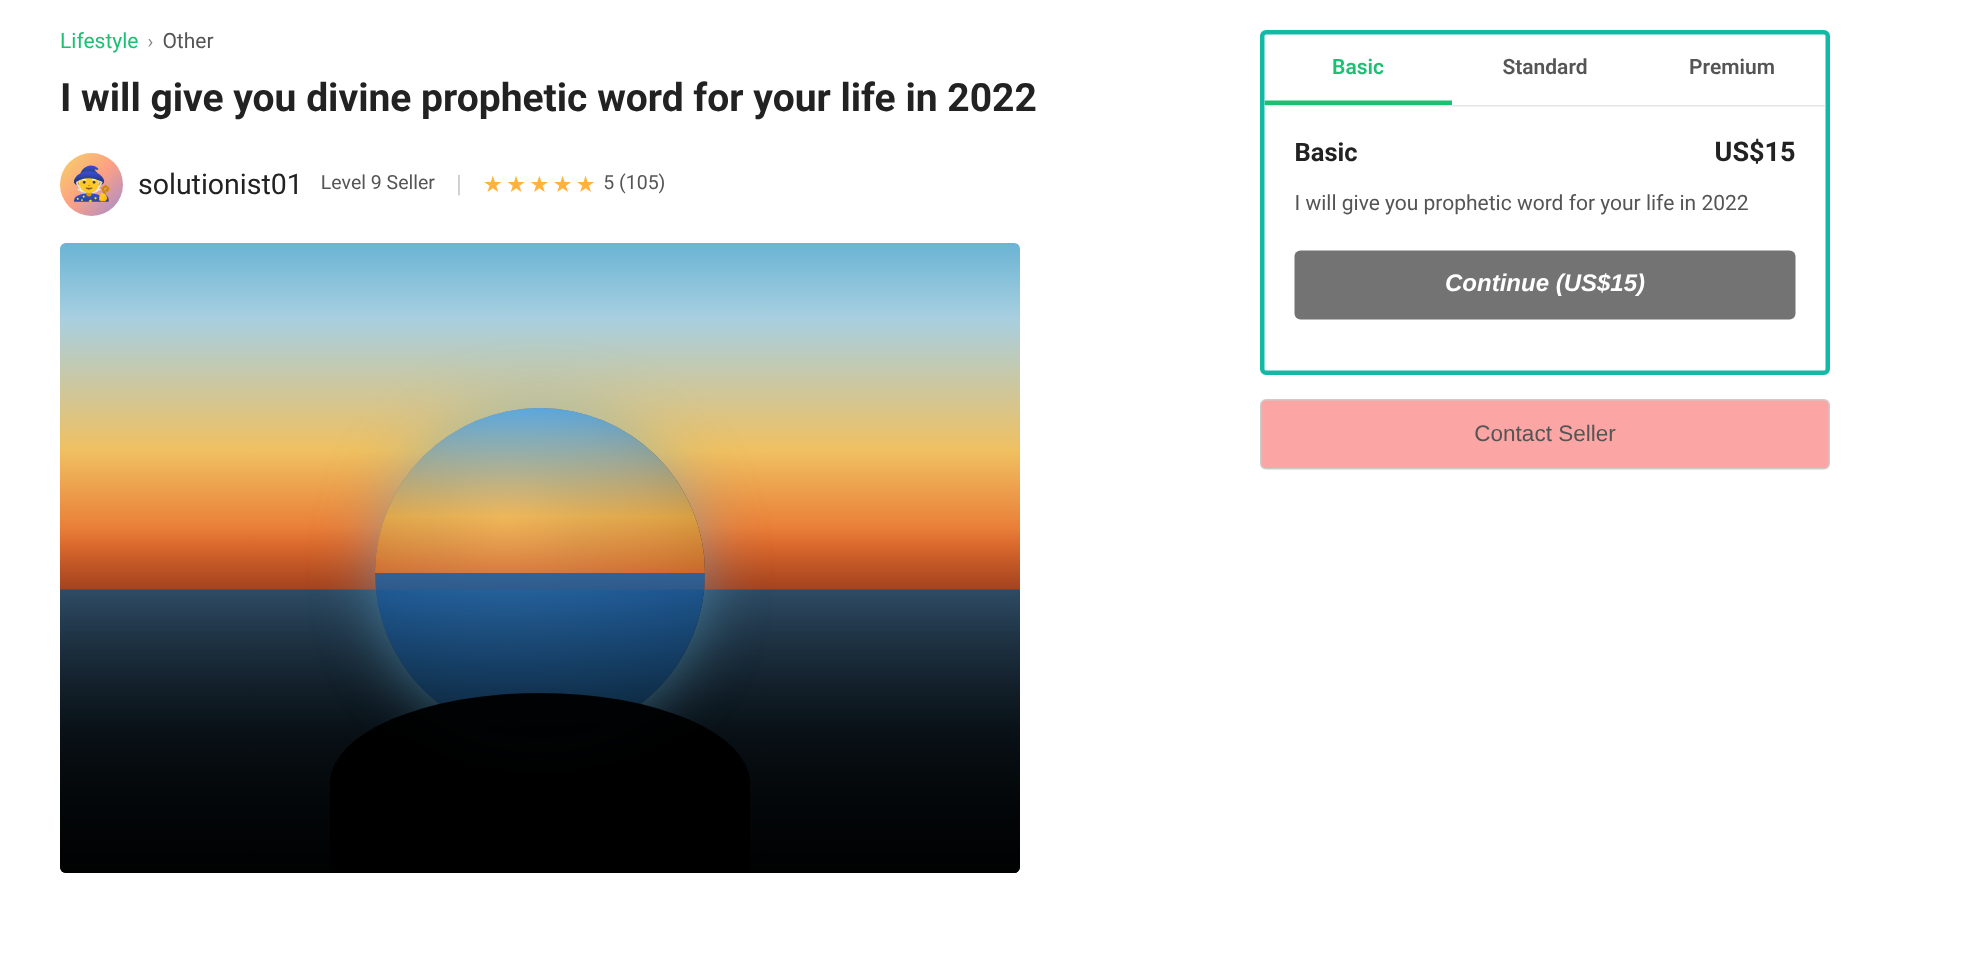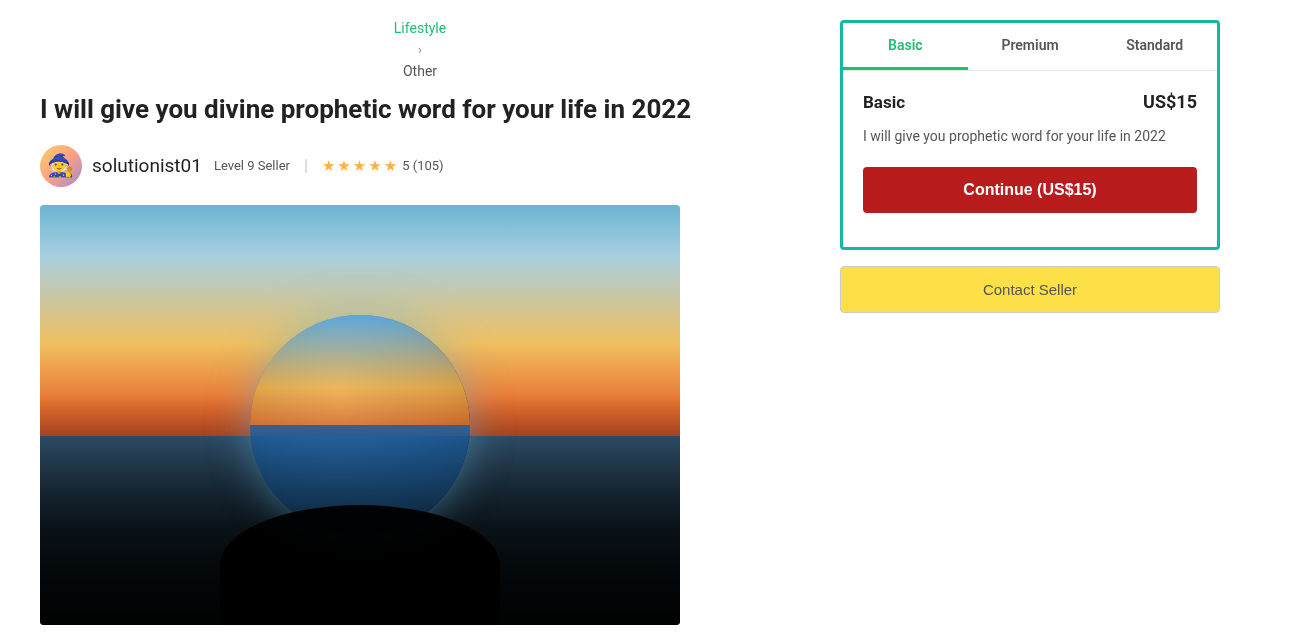--- a/index.html
+++ b/index.html
@@ -20,25 +20,24 @@
     }
 
     
     .left-col {
       flex: 1;
       max-width: 760px;
     }
 
     .breadcrumb {
       display: flex;
-      align-items: center;
+      align-items: flex-end;
       gap: 6px;
       font-size: 14px;
       margin-bottom: 14px;
-      flex-direction: column;
     }
     .breadcrumb-lifestyle {
       color: #1dbf73;
       cursor: pointer;
       text-decoration: none;
     }
     .breadcrumb-sep {
       color: #888;
       font-size: 13px;
     }
@@ -273,43 +272,44 @@
       left: 50%;
       transform: translateY(-50%);
       width: 4px;
       height: 1.5px;
       background: #555;
     }
 
     .continue-btn {
       width: 100%;
       padding: 14px;
-      background: #b91c1c;
+      background: #737373;
       color: #fff;
       font-size: 16px;
       font-weight: 600;
       border: none;
       border-radius: 4px;
       cursor: pointer;
       margin-bottom: 14px;
       transition: background 0.2s;
+      font-style: italic;
     }
 
     .compare-link {
       text-align: center;
       font-size: 14px;
       color: #1dbf73;
       cursor: pointer;
       display: block;
     }
 
     .contact-seller-btn {
       width: 380px;
       padding: 14px;
-      background: #fde047;
+      background: #fca5a5;
       color: #555;
       font-size: 15px;
       font-weight: 500;
       border: 1px solid #ccc;
       border-radius: 4px;
       cursor: pointer;
       transition: border-color 0.2s;
     }
   </style>
 </head>
@@ -359,22 +359,22 @@
     </div>
 
   </div>
 
   <div class="right-col">
 
     <div class="package-card">
 
       <div class="tabs">
         <div class="tab active">Basic</div>
+        <div class="tab">Standard</div>
         <div class="tab">Premium</div>
-        <div class="tab">Standard</div>
       </div>
 
       <div class="package-content">
         <div class="package-header">
           <span class="package-name">Basic</span>
           <span class="package-price">US$15</span>
         </div>
 
         <p class="package-description">I will give you prophetic word for your life in 2022</p>
 

